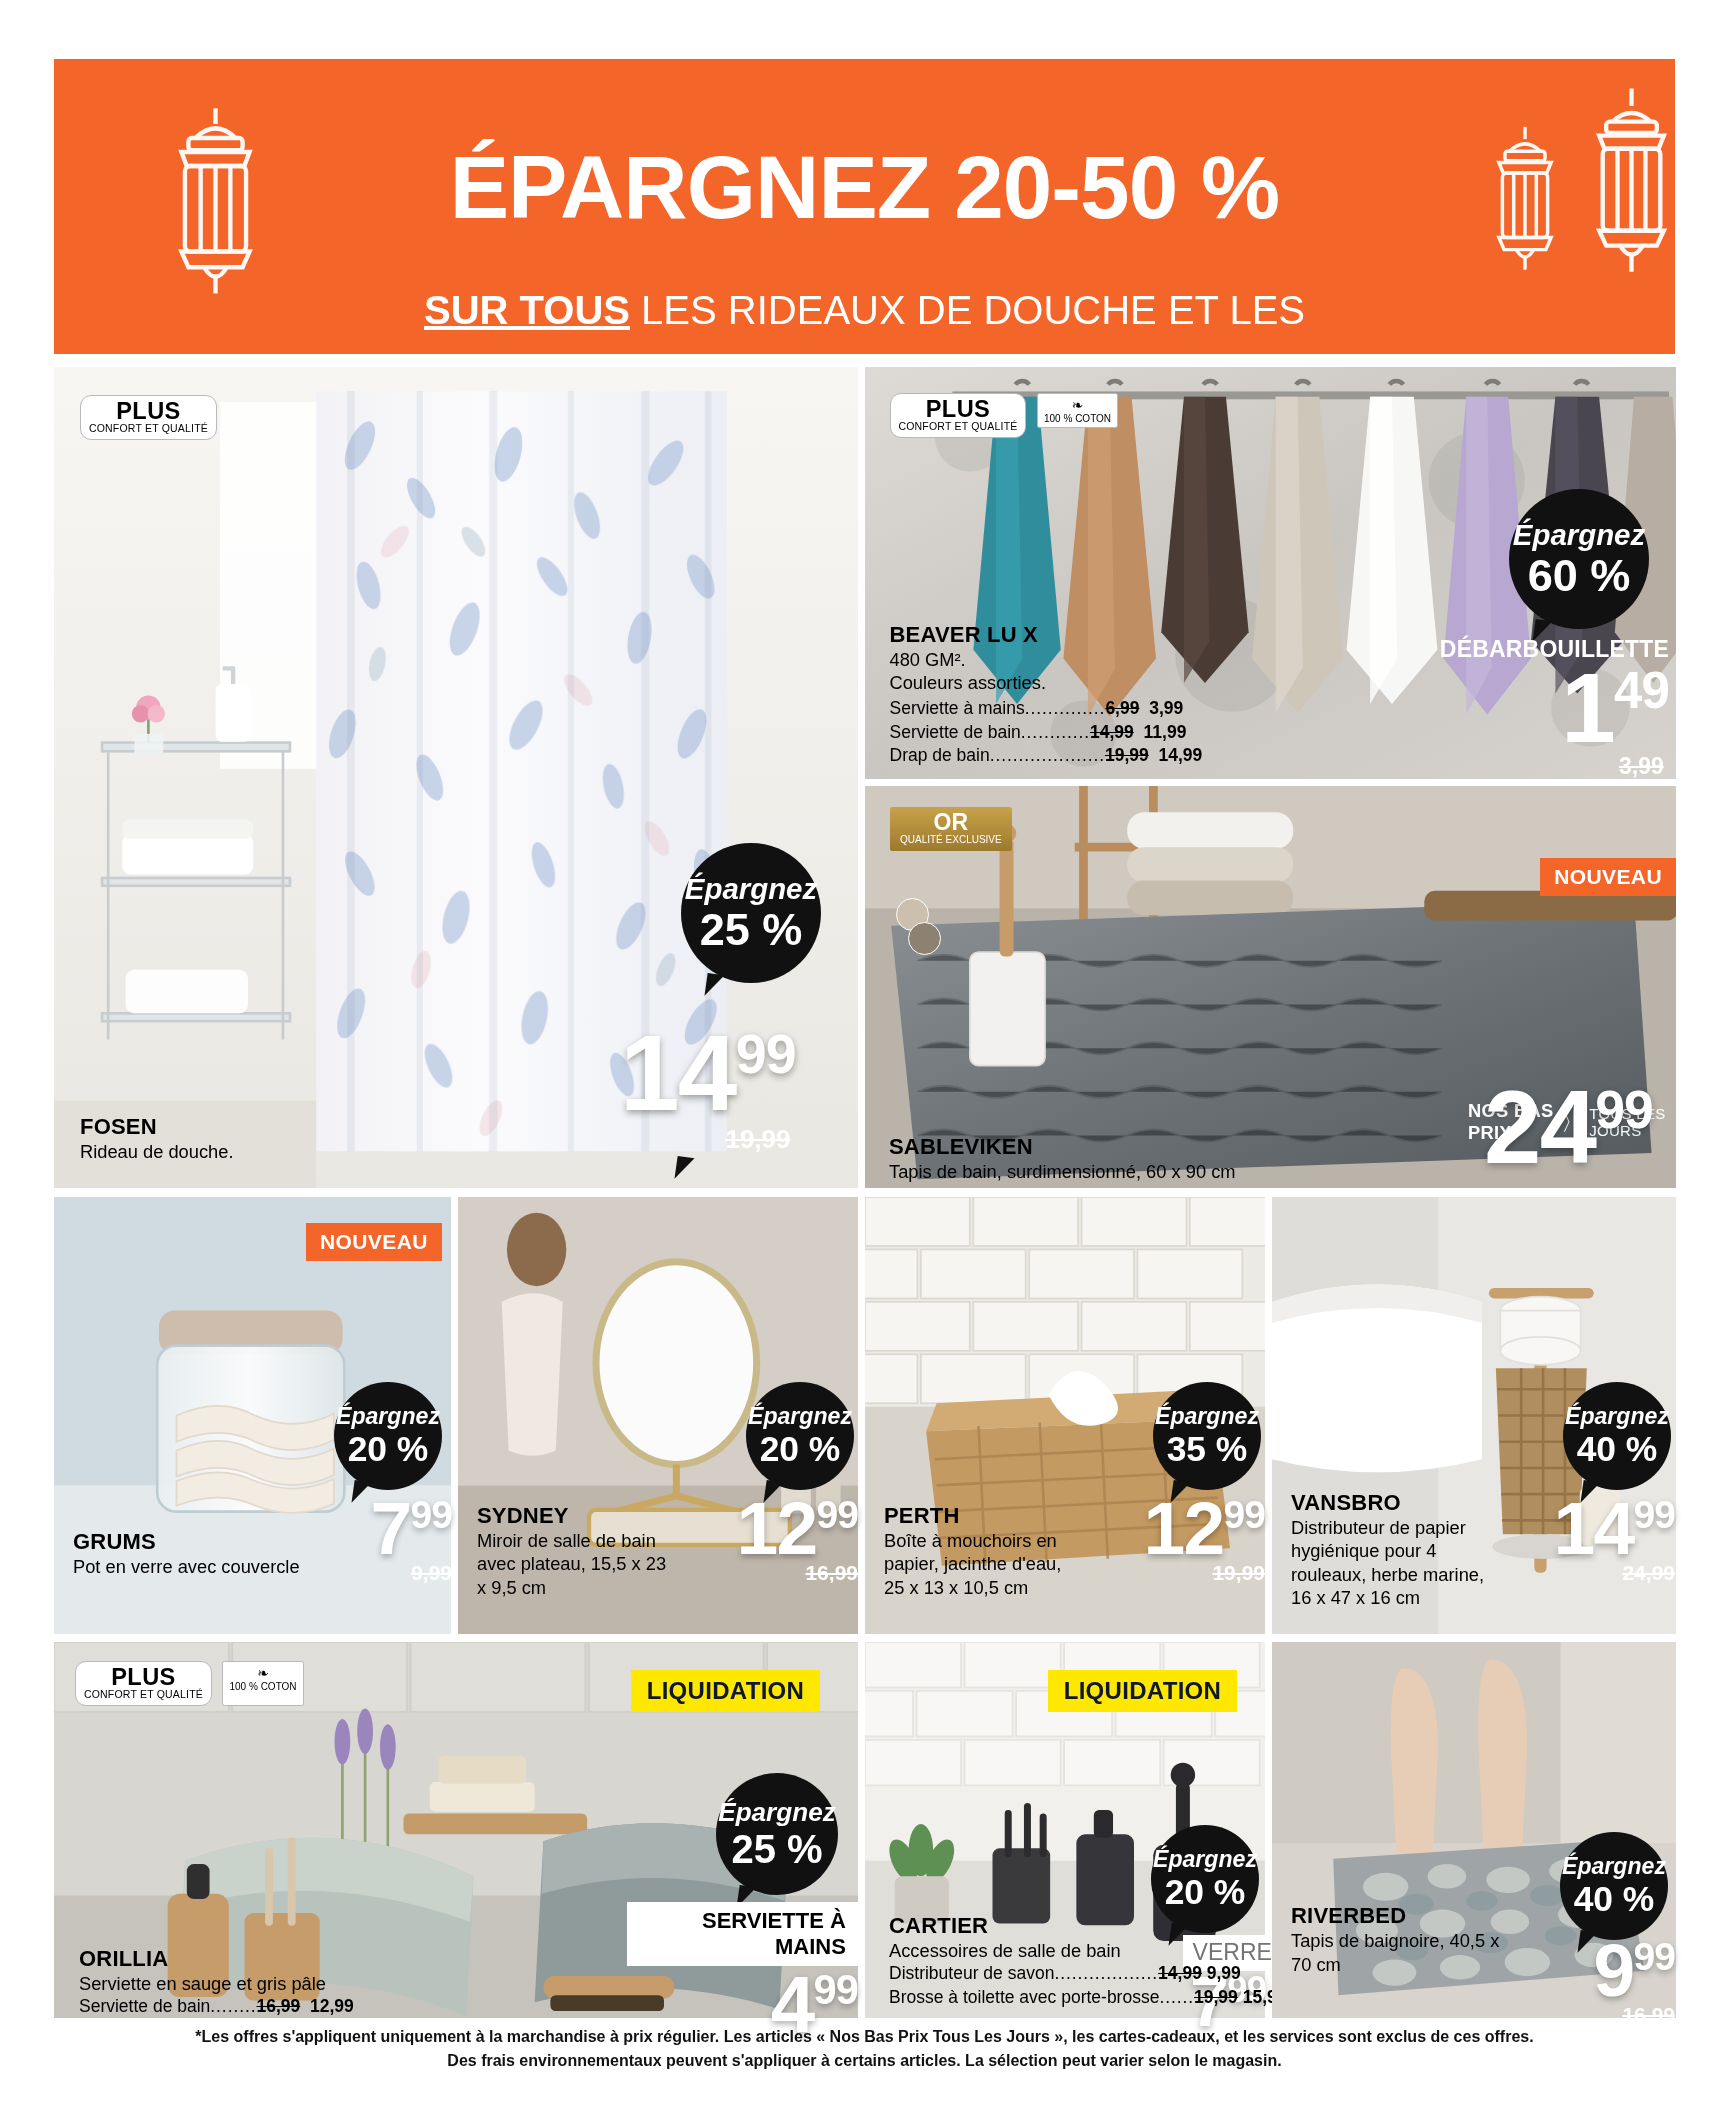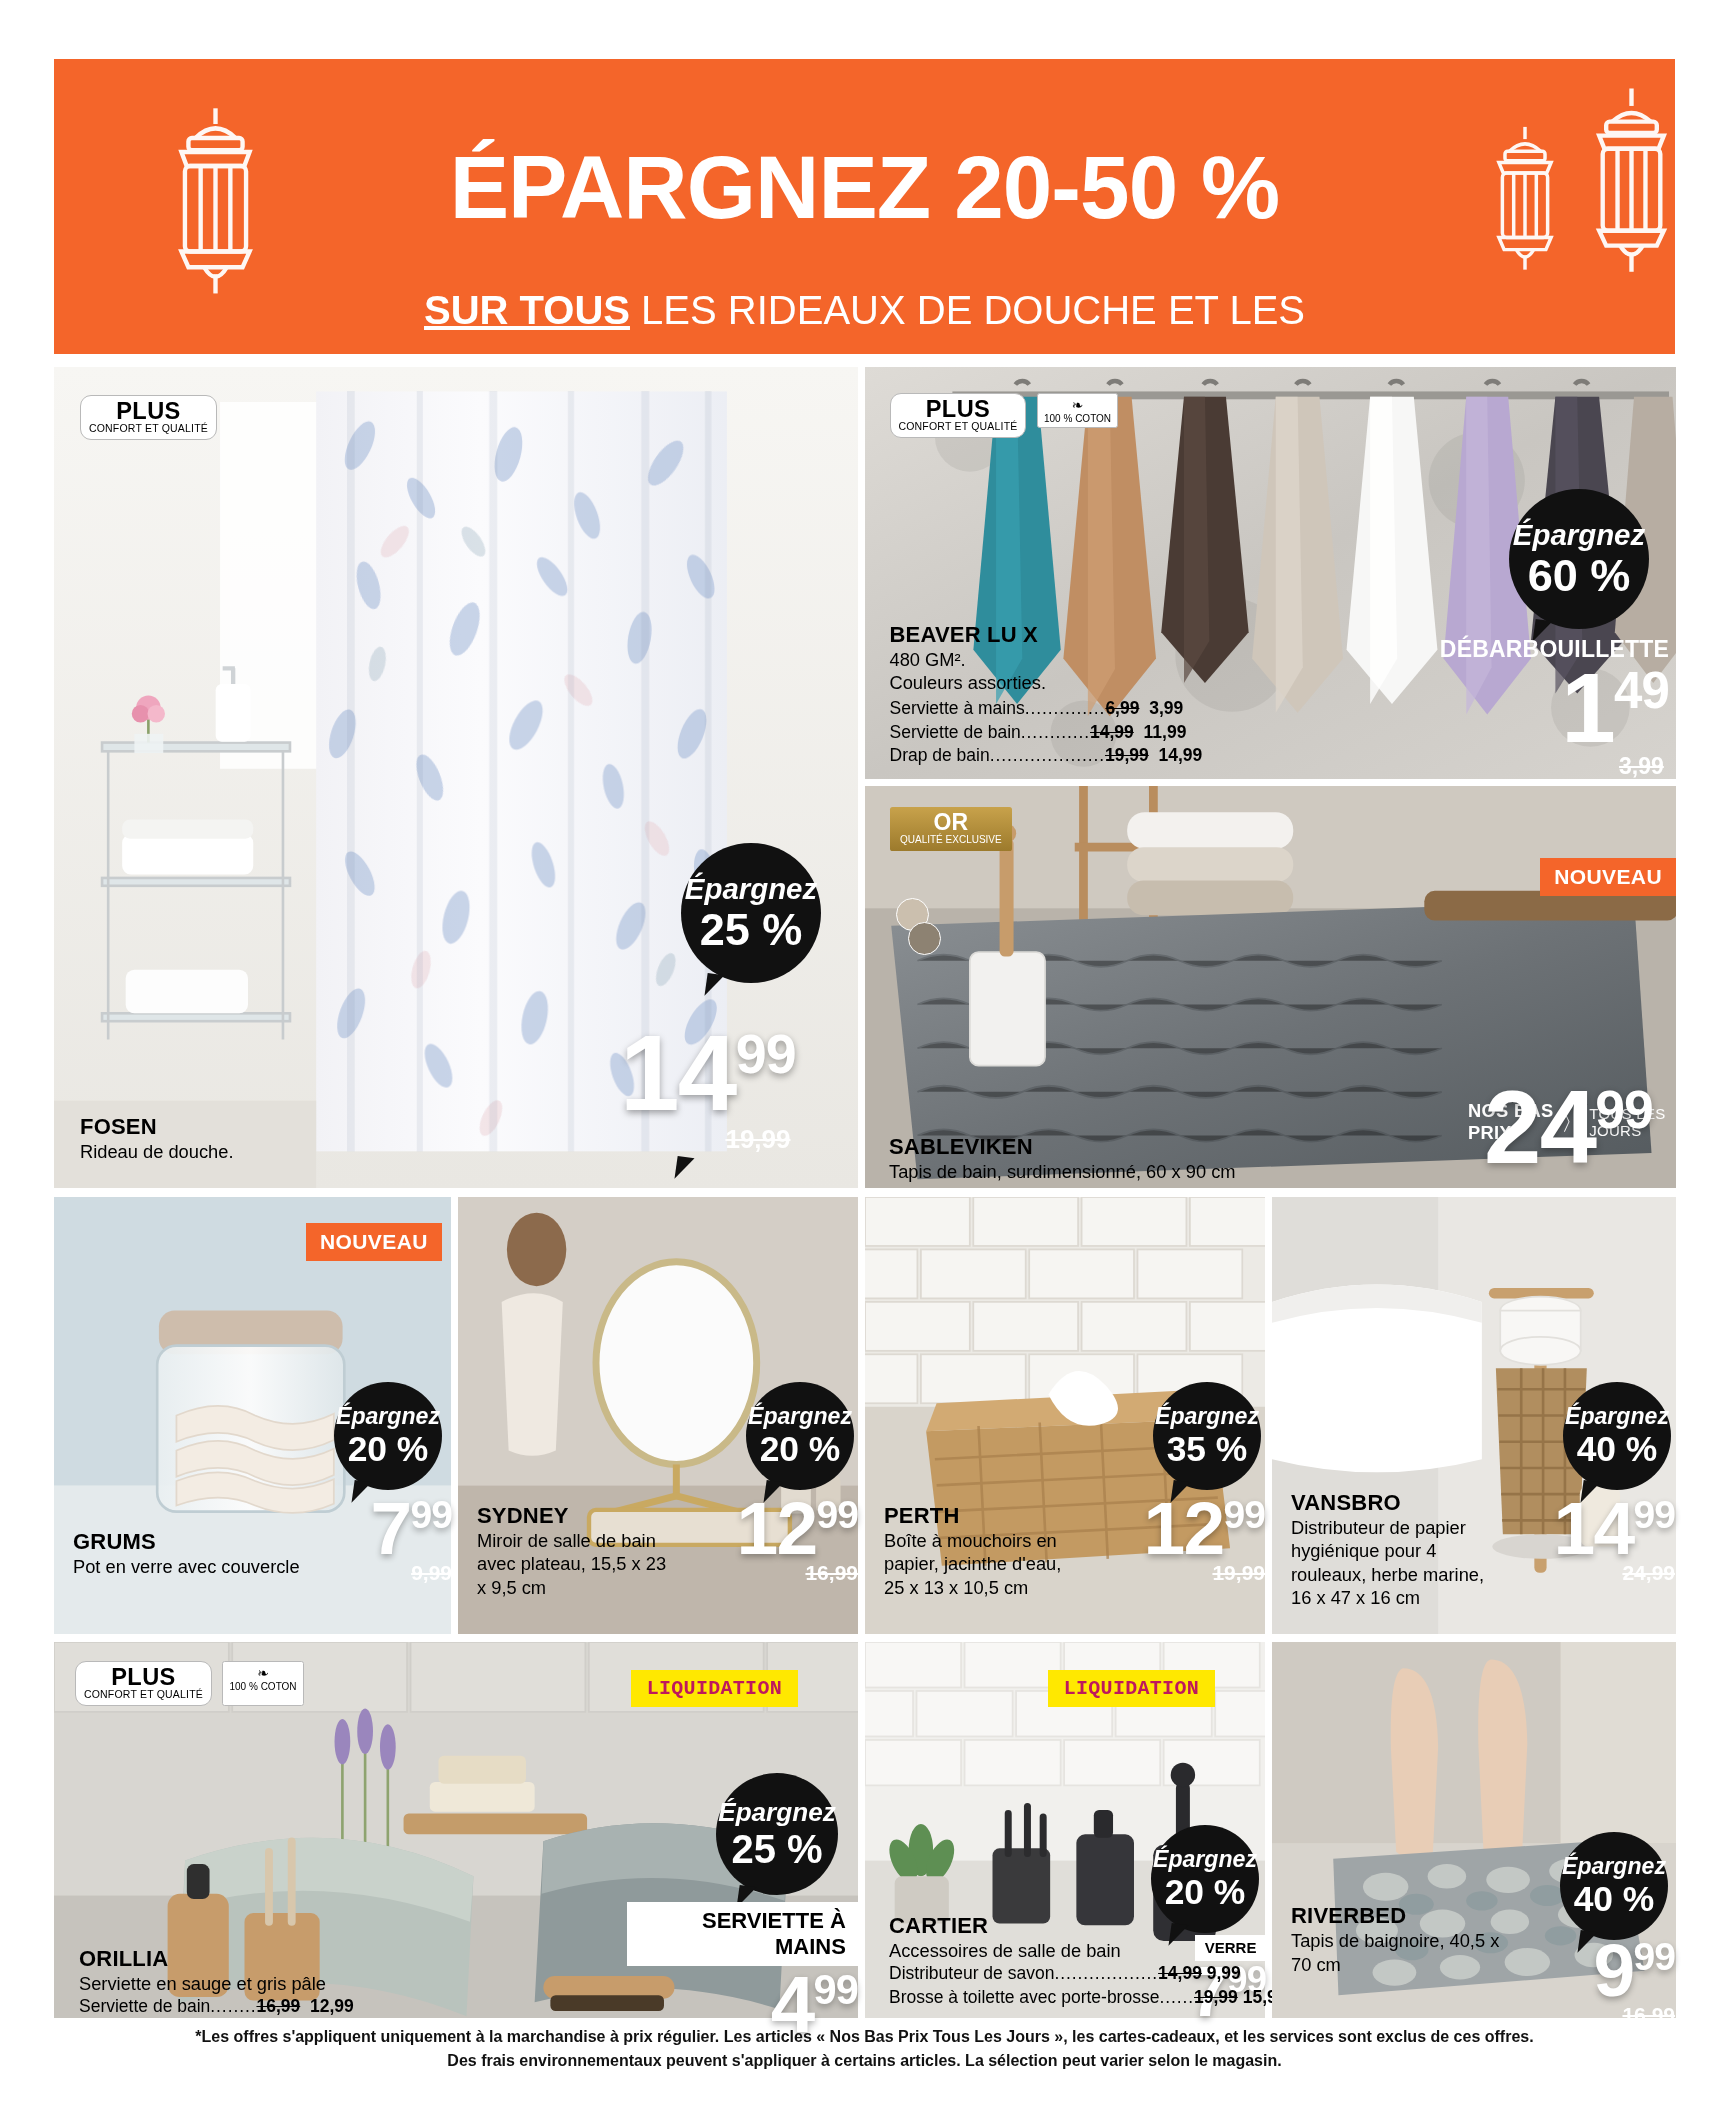--- a/index.html
+++ b/index.html
@@ -30,23 +30,23 @@
 
   
   .badge-plus{background:#ffffff;border:1.7px solid #b9b9b9;border-radius:11px;padding:4.4px 7.9px 5.2px 7.9px;text-align:center;display:inline-block;}
   .badge-plus .p1{font-weight:bold;font-size:23.6px;line-height:.95;letter-spacing:0.4px;}
   .badge-plus .p2{font-size:10.5px;line-height:1.08;letter-spacing:0.2px;}
   .badge-cotton{background:#fff;border:1.7px solid #b9b9b9;border-radius:2.6px;padding:3.5px 6.1px;text-align:center;display:inline-block;font-size:10px;line-height:1.1;}
   .badge-or{background:linear-gradient(180deg,#c8a24b,#9c7a2c);border-radius:2.6px;padding:4.4px 10.5px 6.1px 10.5px;text-align:center;display:inline-block;color:#fff;}
   .badge-or .o1{font-weight:bold;font-size:23px;line-height:1;}
   .badge-or .o2{font-size:10px;line-height:1.1;}
   .badge-nouveau{background:#f4652a;color:#fff;font-weight:bold;font-size:21px;letter-spacing:0.4px;padding:7px 14px;display:inline-block;}
-  .badge-liquidation{background:#ffe800;color:#be185d;font-weight:bold;font-size:20px;letter-spacing:0.3px;padding:7px 15.7px;display:inline-block;font-family:Liberation Mono, monospace;}
+  .badge-liquidation{background:#ffe800;color:#0f172a;font-weight:bold;font-size:24px;letter-spacing:0.3px;padding:7px 15.7px;display:inline-block;}
   .badge-serviette{background:#fff;color:#000;font-weight:bold;font-size:22px;padding:6.1px 12.2px;display:inline-block;}
-  .badge-verre{background:#fff;color:#000000;font-weight:bold;font-size:15px;padding:4.4px 9.6px;display:inline-block;}
+  .badge-verre{background:#fff;color:#737373;font-weight:normal;font-size:23px;padding:4.4px 9.6px;display:inline-block;}
 
   
   .bubble{position:absolute;border-radius:50%;display:flex;flex-direction:column;align-items:center;justify-content:center;color:#fff;background:#111;text-align:center;}
   .bubble .b1{font-size:.30em;font-weight:bold;font-style:italic;line-height:1;margin-bottom:3.5px;}
   .bubble .b2{font-size:.46em;font-weight:bold;line-height:1;}
   .bubble:after{content:"";position:absolute;bottom:-14px;left:18%;border-left:17.5px solid #111;border-bottom:23px solid transparent;transform:rotate(8deg);}
 
   
   .nbp{position:absolute;color:#fff;display:flex;align-items:center;gap:5.2px;}
   .nbp .nbp1{font-weight:bold;font-size:18.3px;letter-spacing:0.3px;}

